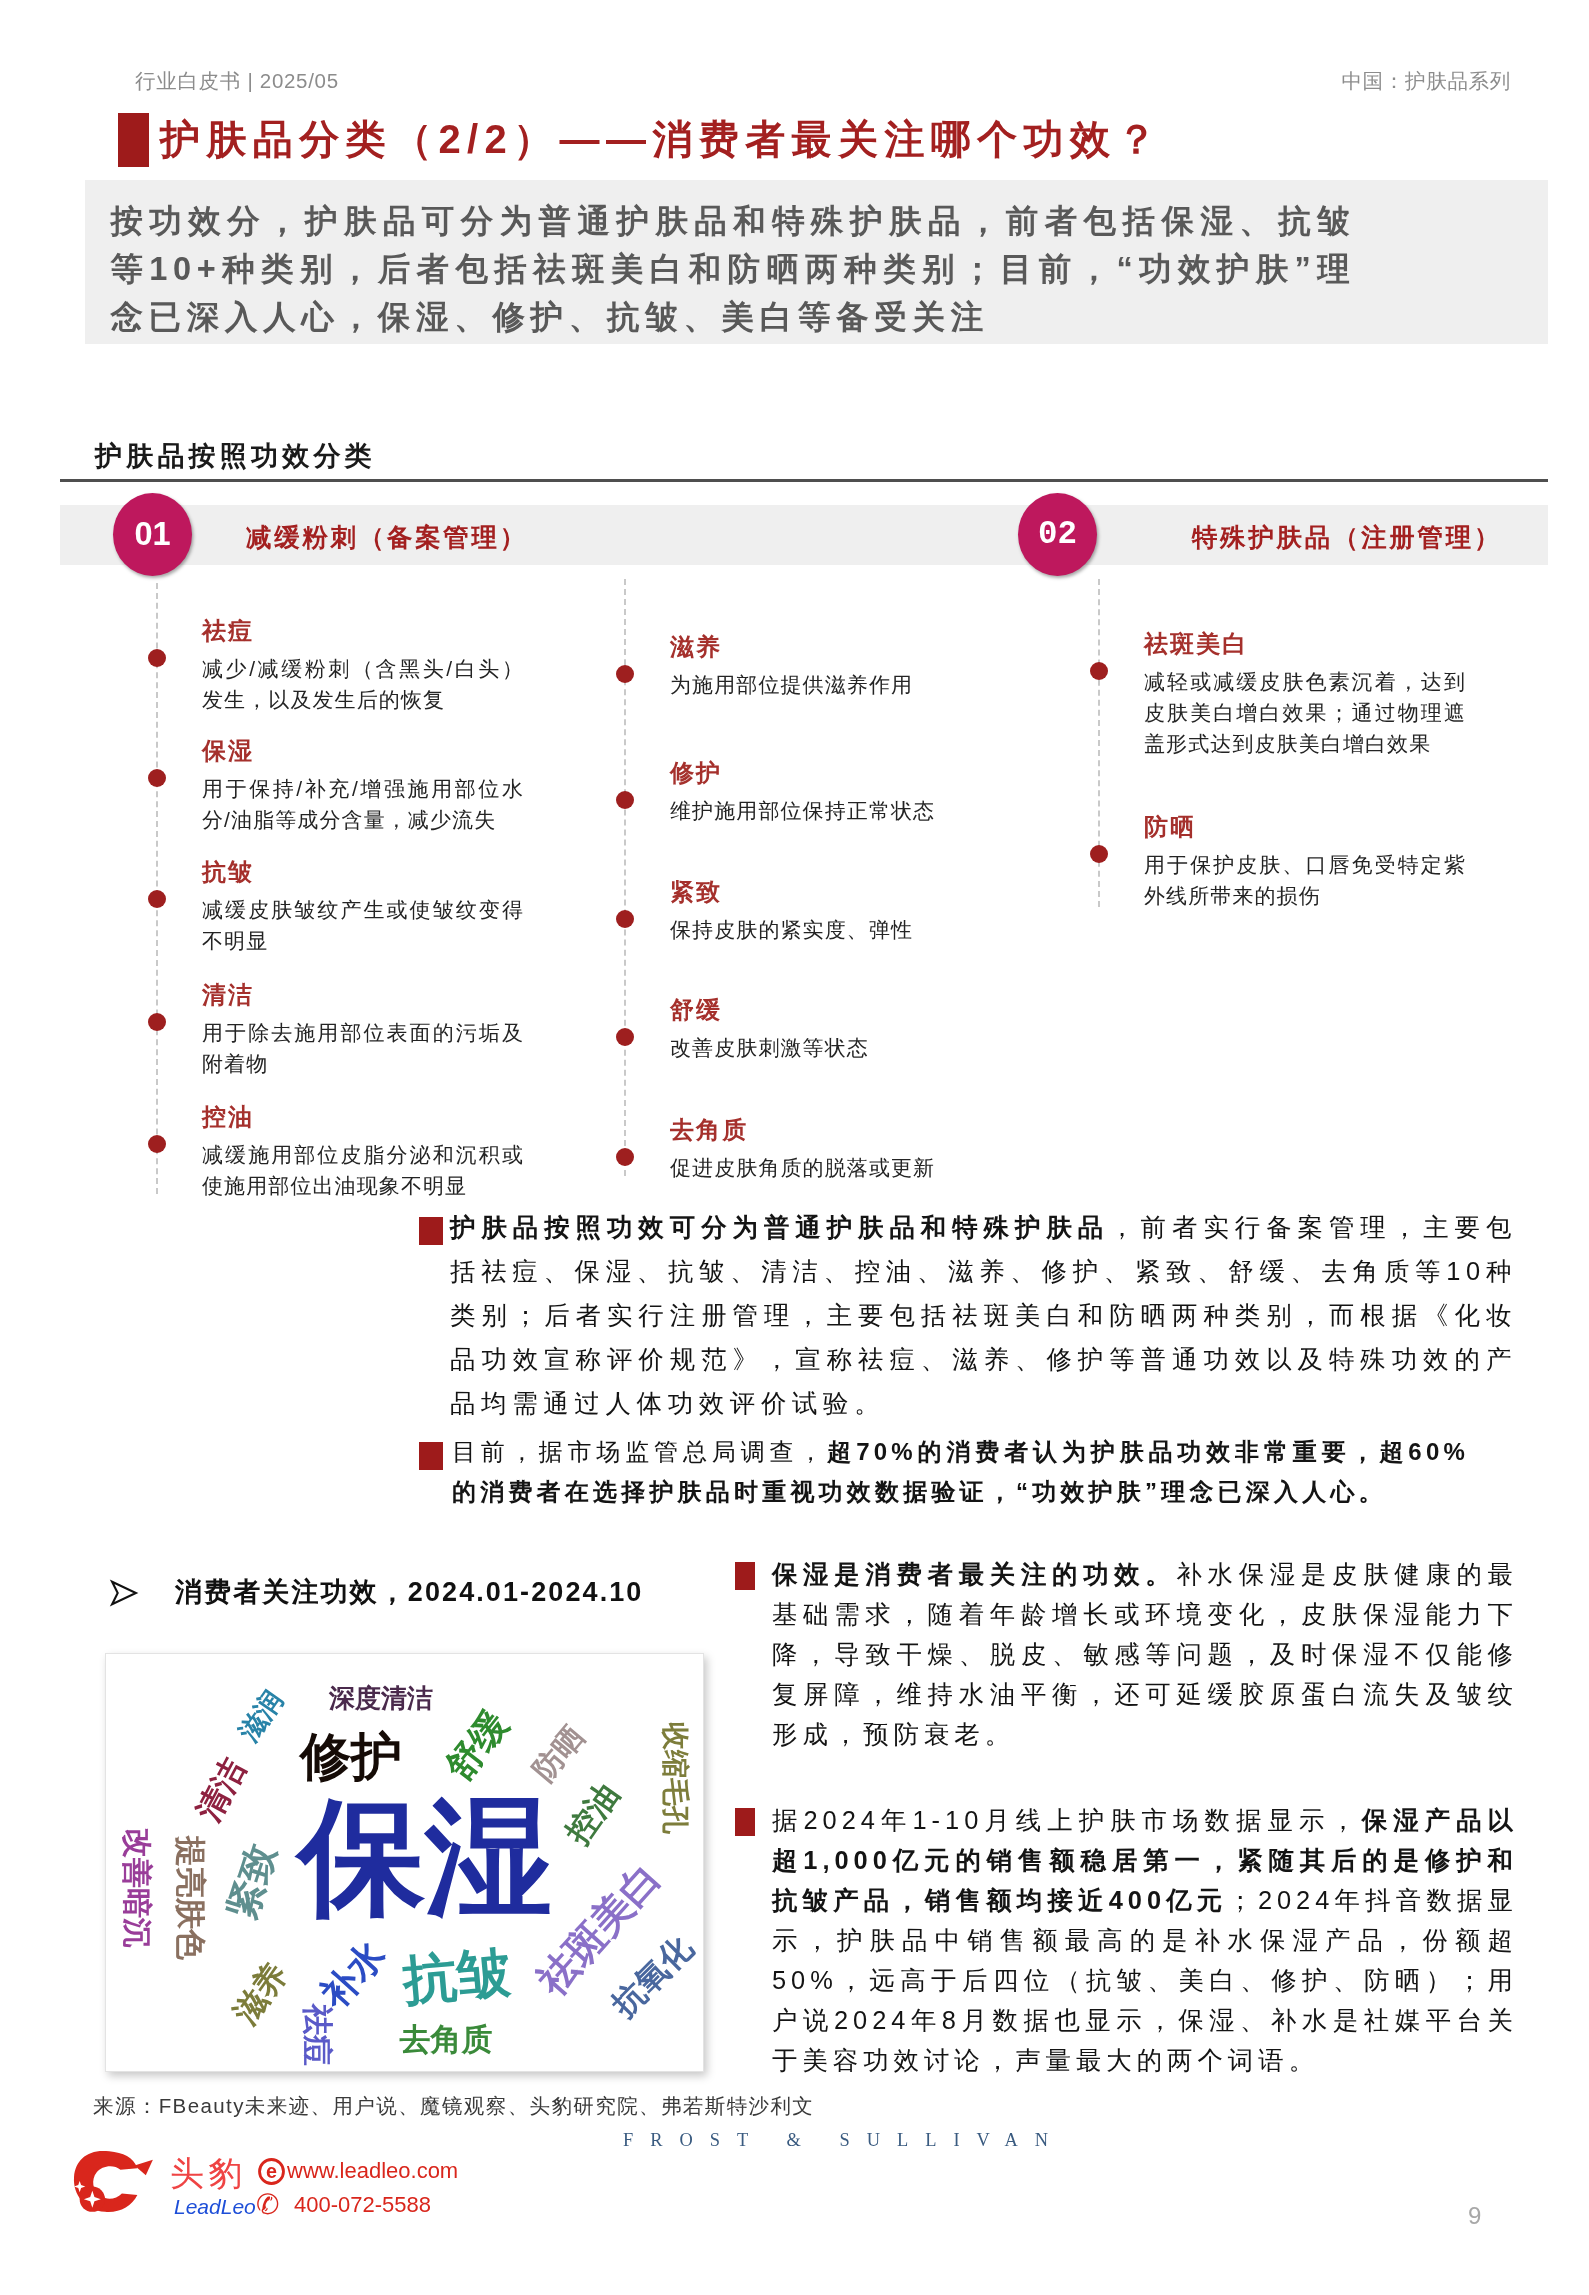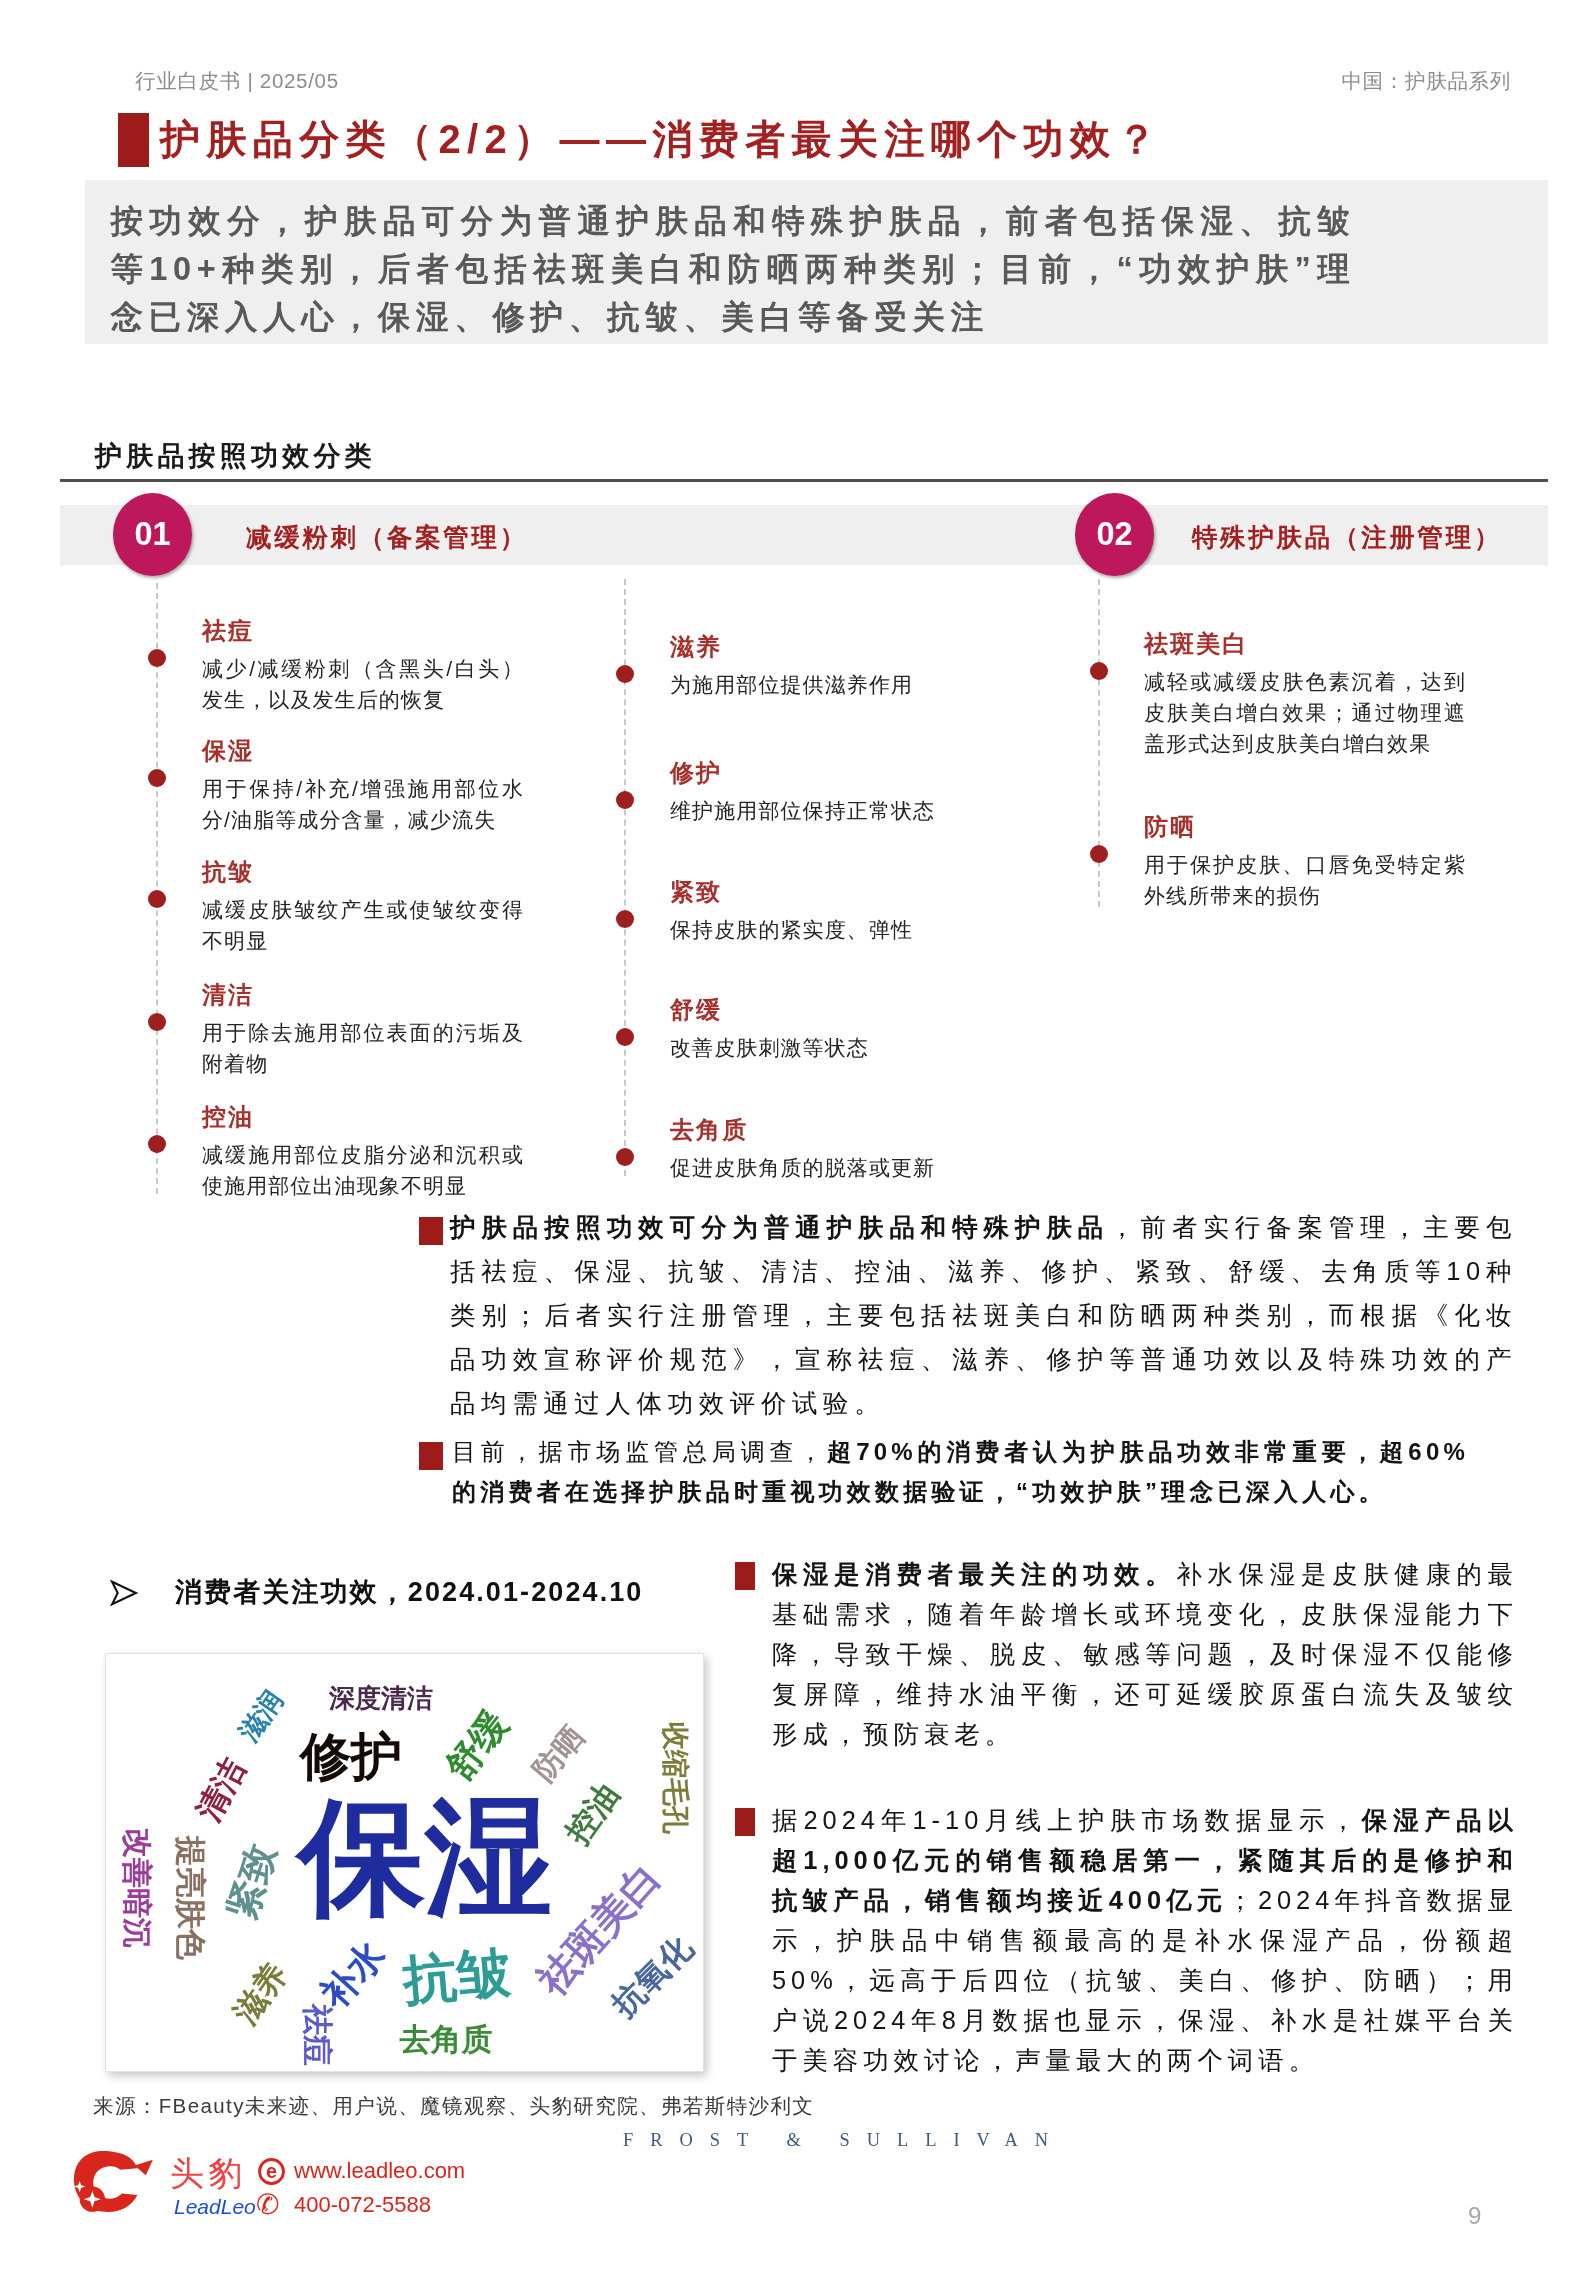--- a/index.html
+++ b/index.html
@@ -73,21 +73,21 @@
 
   <div class="abs section-label">护肤品按照功效分类</div>
   <div class="abs hr"></div>
   <div class="abs bar"></div>
 
   <div class="abs num-circle" style="left:113px;top:493px;">
     <span>01</span>
   </div>
   <div class="abs group-label" style="left:246px;top:521px;">减缓粉刺（备案管理）</div>
 
-  <div class="abs num-circle" style="left:1075px;top:493px;">
+  <div class="abs num-circle" style="left:1018px;top:493px;font-family:Liberation Mono, monospace;">
     <span>02</span>
   </div>
   <div class="abs group-label" style="left:1192px;top:521px;">特殊护肤品（注册管理）</div>
 
   <div class="abs cat-col" style="left:156px;top:583px;height:611px;width:381px;">
     <div class="cat-item" style="top:32px;width:322px;">
       <span class="dot"></span>
       <div class="cat-title">祛痘</div>
       <div class="cat-desc">减少/减缓粉刺（含黑头/白头）发生，以及发生后的恢复</div>
     </div>
@@ -216,21 +216,21 @@
   </span>
   <div class="abs leadleo-cn" style="left:170px;top:2151px;">头豹</div>
   <div class="abs leadleo-en" style="left:174px;top:2195px;">LeadLeo</div>
 
   <span class="abs" style="left:256px;top:2156px;">
     <svg width="31" height="31" viewBox="0 0 44 44">
       <circle cx="22" cy="22" r="17" fill="none" stroke="#D9261C" stroke-width="4"></circle>
       <text x="22" y="31" text-anchor="middle" font-size="28" font-weight="bold" fill="#D9261C" font-family="Liberation Sans, sans-serif">e</text>
     </svg>
   </span>
-  <div class="abs contact" style="left:294px;top:2158px;">www.leadleo.com</div>
+  <div class="abs contact" style="left:287px;top:2158px;">www.leadleo.com</div>
 
   <span class="abs" style="left:256px;top:2188px;color:#D9261C;font-size:28px;">✆</span>
   <div class="abs contact" style="left:294px;top:2192px;">400-072-5588</div>
 
   <div class="abs frost-en" style="left:623px;top:2130px;">FROST &amp; SULLIVAN</div>
 
   <div class="abs page-num" style="left:1468px;top:2202px;">9</div>
 
 </div>
 

